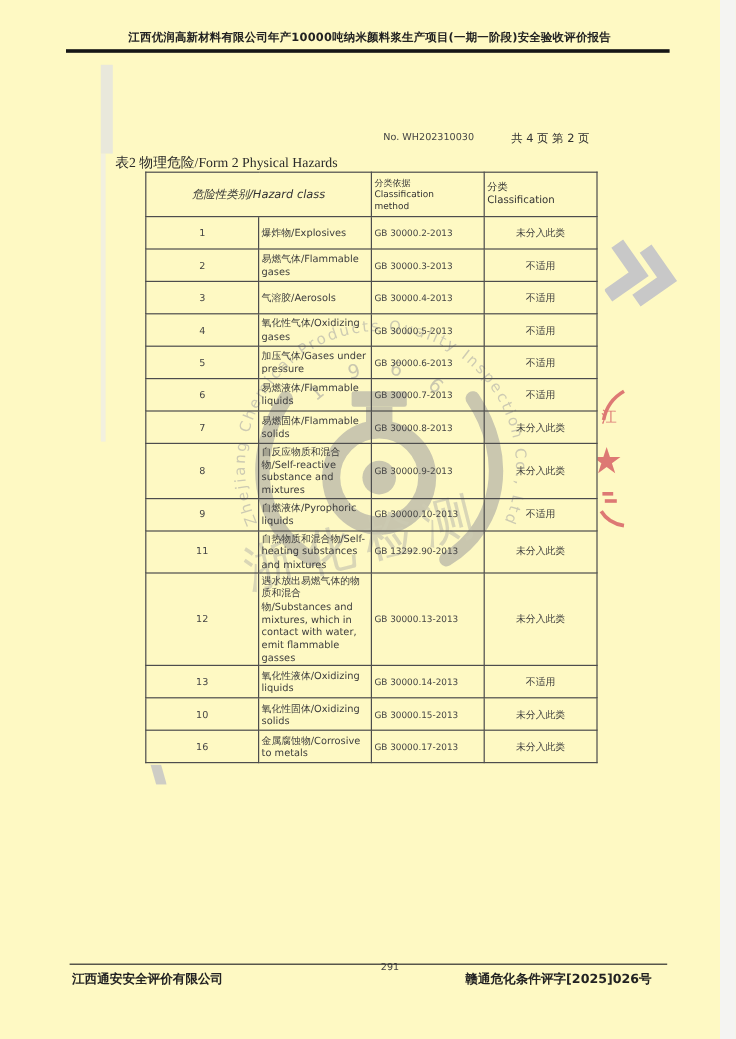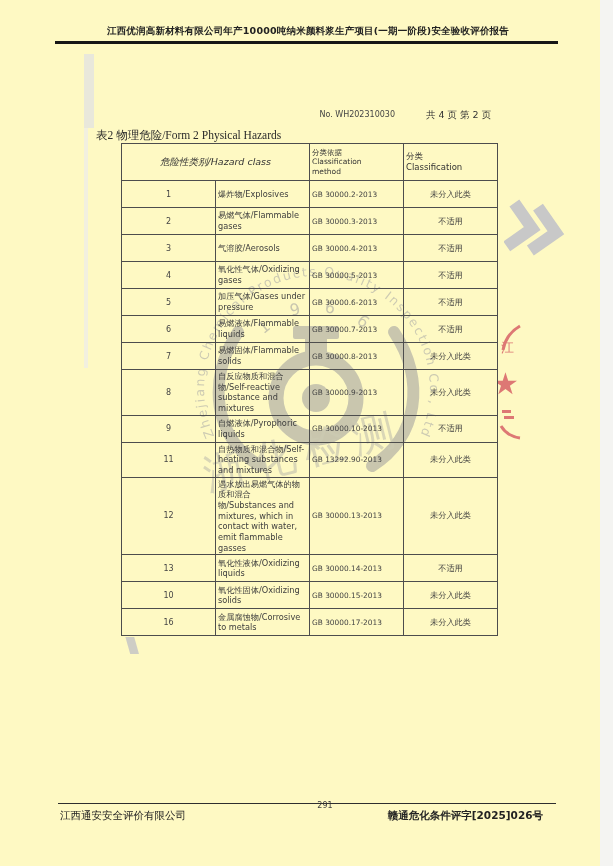--- a/index.html
+++ b/index.html
@@ -38,21 +38,21 @@
   
   .chevrons{left:504px;top:199px;width:62px;height:62px;}
   .mini-mark{left:123px;top:637px;width:16px;height:17px;background:#c6c6c6;
              clip-path:polygon(15% 0,70% 0,100% 100%,45% 100%);opacity:.85;}
   
   .edge-stamp{left:498px;top:322px;width:26px;height:120px;overflow:hidden;}
 
   
   .page-number{left:45px;top:789px;width:560px;text-align:center;font-size:8px;color:#444;margin-top:12px;}
   .footer-rule{left:58px;top:803px;width:498px;height:1px;background:#2e2e2e;}
-  .footer-left{left:60px;top:809px;font-size:10.5px;font-weight:normal;color:#222;}
+  .footer-left{left:60px;top:809px;font-size:10.5px;font-weight:bold;color:#222;}
   .footer-right{right:57px;top:809px;font-size:10.5px;font-weight:bold;color:#222;text-align:right;}
 </style>
 </head>
 <body>
 
 <div class="page">
 
   <div class="abs smudge-topleft"></div>
   <div class="abs smudge-leftstrip"></div>
 

